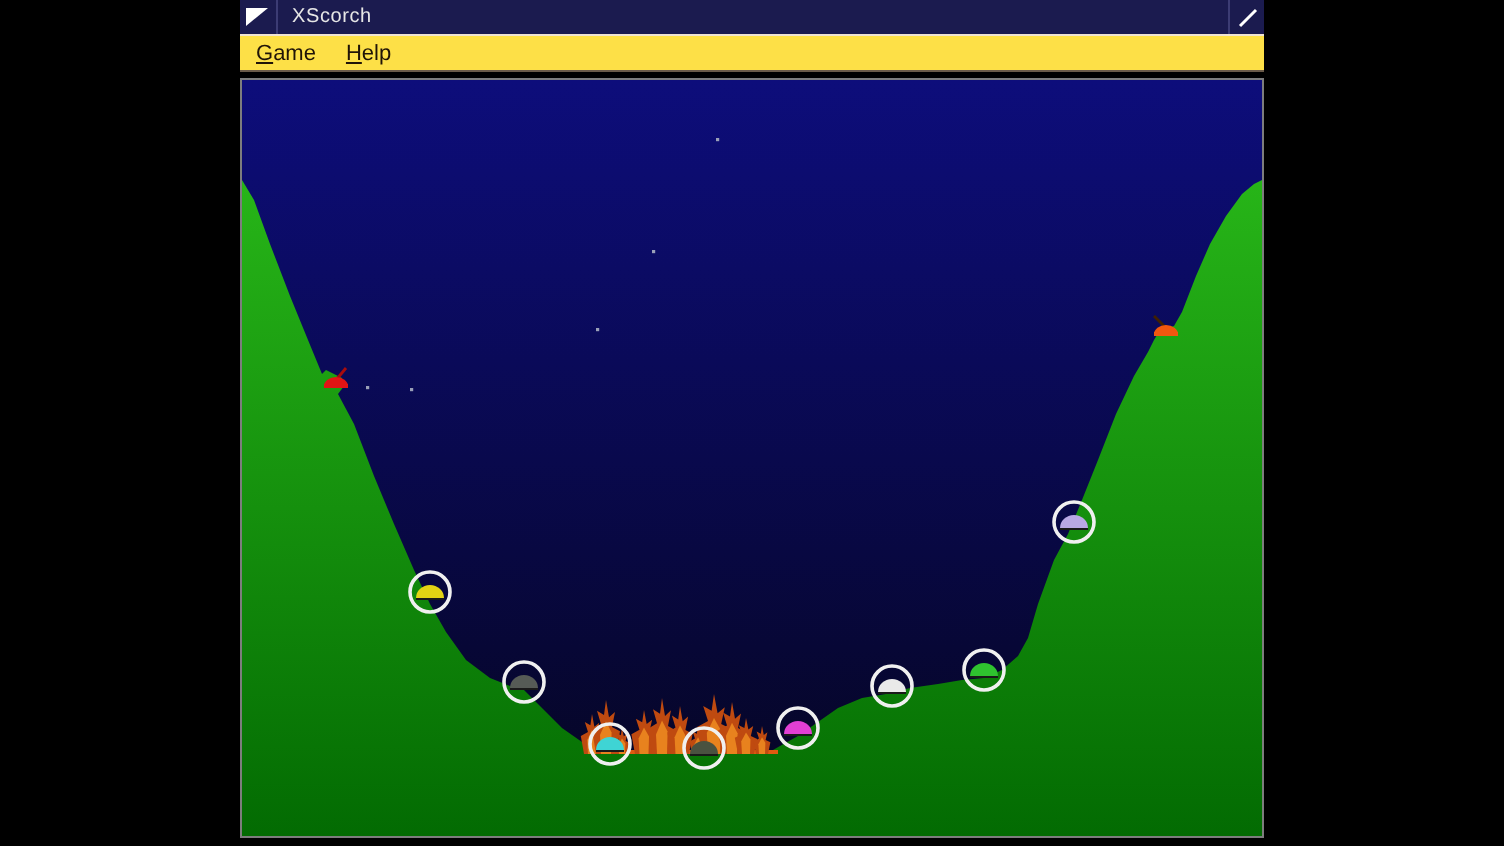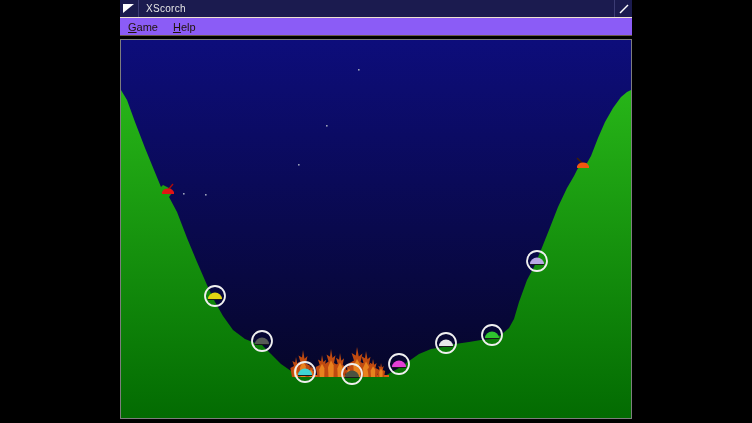--- a/index.html
+++ b/index.html
@@ -6,21 +6,21 @@
   .stage{position:relative;width:752px;height:423px;background:#000;overflow:hidden;
          font-family:"Liberation Sans",sans-serif;}
   .window{position:absolute;left:120px;top:0;width:512px;height:419px;background:#000;}
   .titlebar{height:17px;background:#1b1b4f;display:flex;align-items:stretch;}
   .tb-btn-left{width:18px;display:flex;align-items:center;justify-content:center;
                border-right:1px solid #3c3c74;cursor:pointer;}
   .tb-title{flex:1;display:flex;align-items:center;padding-left:7px;
             font-size:10px;color:#e6e6e6;letter-spacing:0.3px;}
   .tb-btn-right{width:17px;display:flex;align-items:center;justify-content:center;
                 border-left:1px solid #3c3c74;cursor:pointer;}
-  .menubar{height:19px;background:#8b5cf6;border-top:1px solid #efe3d2;
+  .menubar{height:19px;background:#fde047;border-top:1px solid #efe3d2;
            border-bottom:1px solid #6b5b49;box-sizing:border-box;
            display:flex;align-items:center;gap:15px;padding-left:8px;
            font-size:11px;color:#201408;}
   .menu-item{cursor:pointer;}
   .menu-item u{text-decoration:underline;}
   .canvas-wrap{margin-top:3px;width:510px;height:378px;border:1px solid #7d7d7d;
                background:#06062a;}
   svg{display:block;}
 </style>
 </head>

